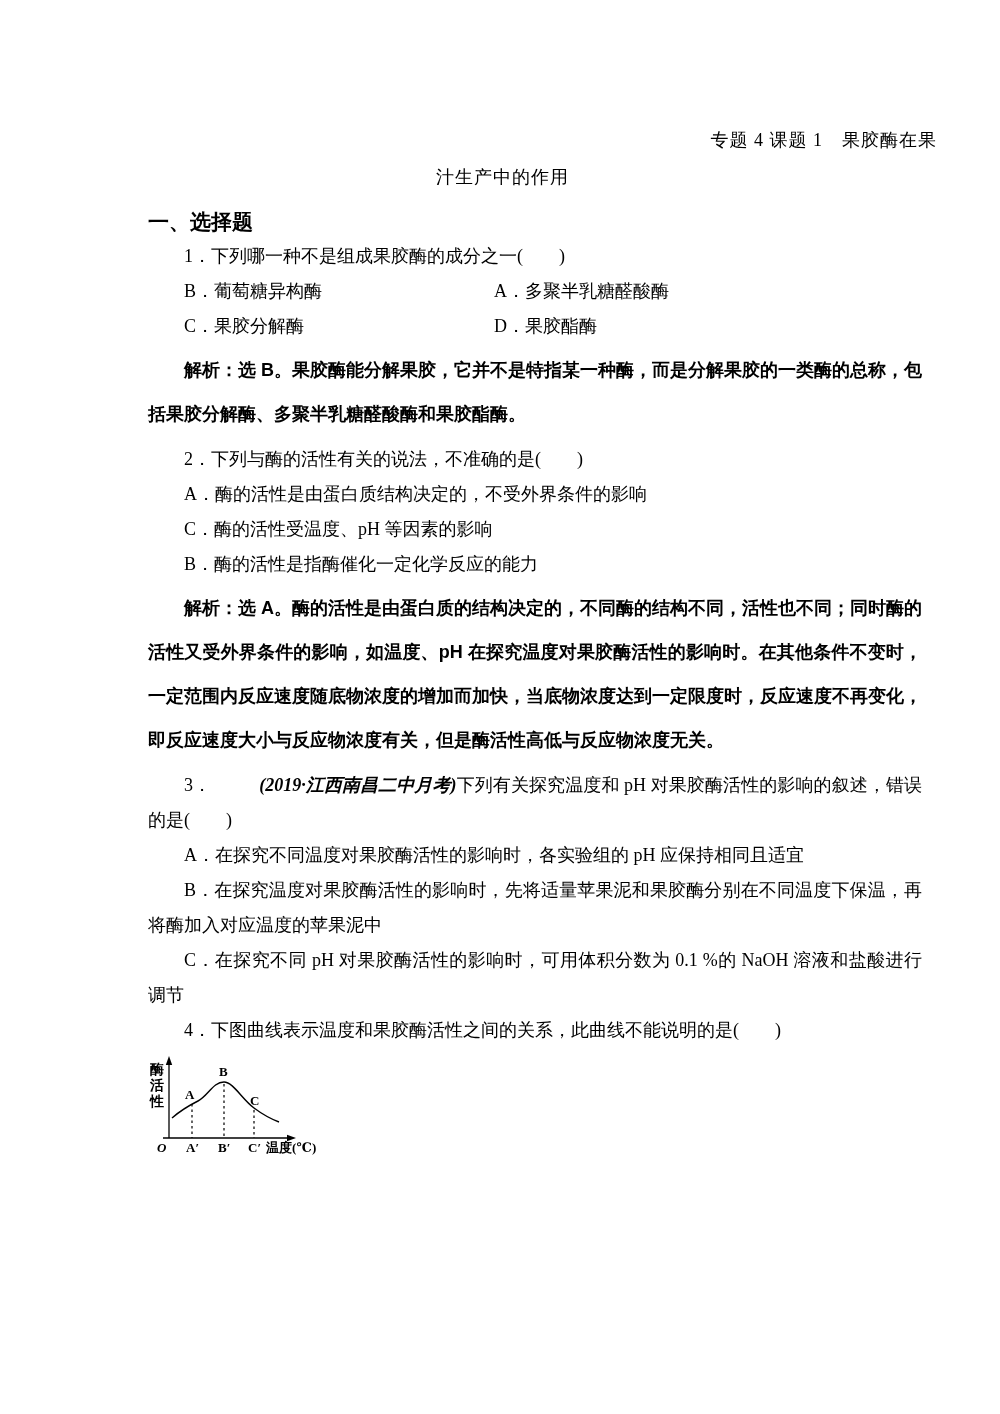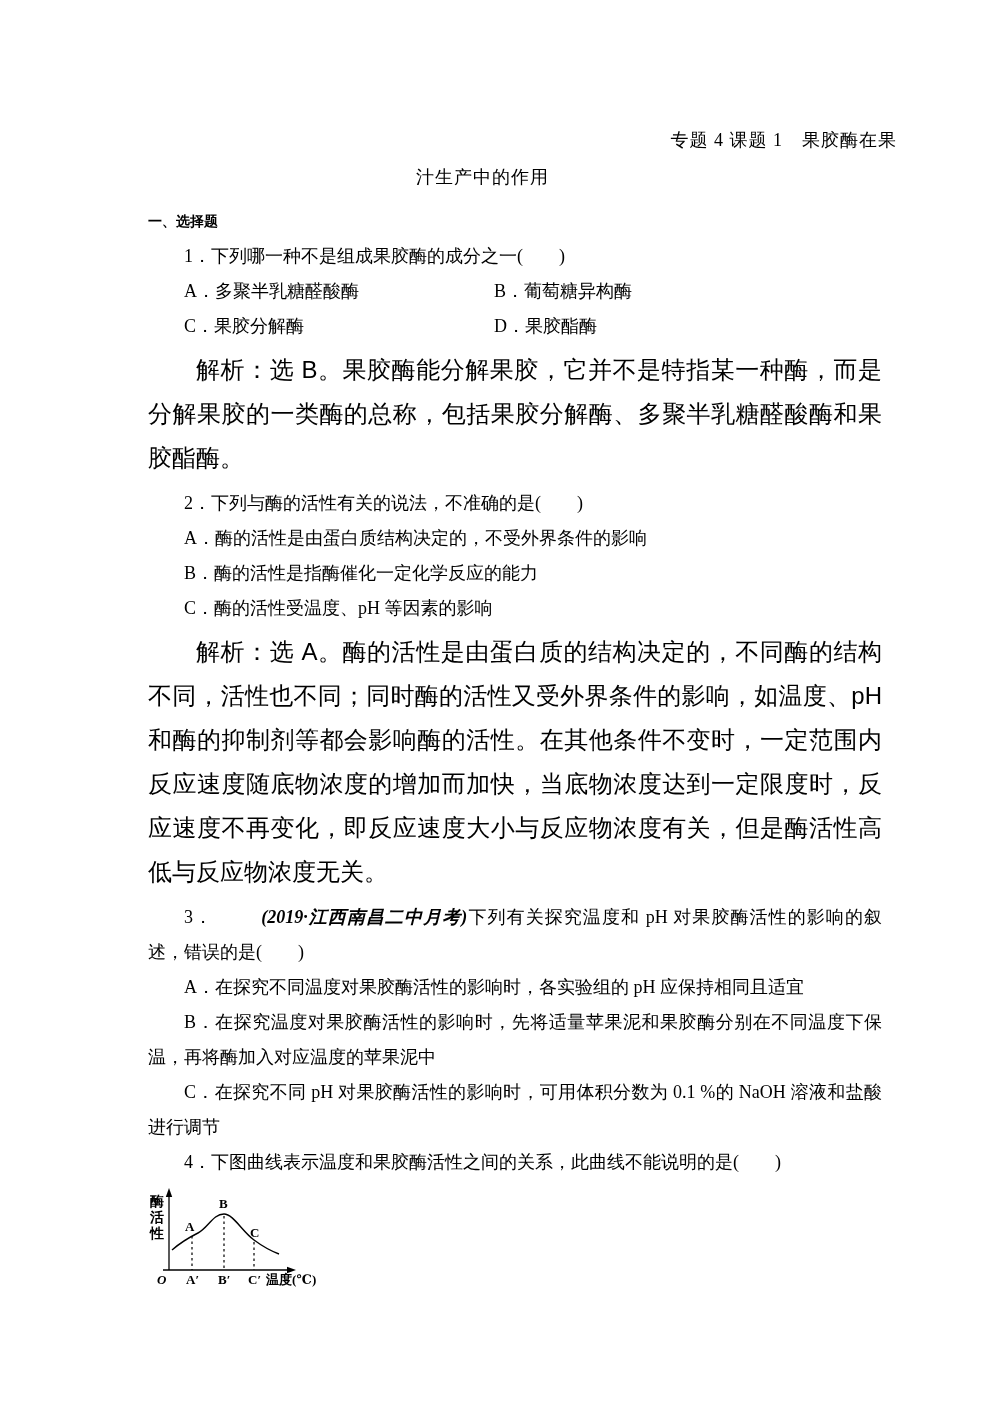--- a/index.html
+++ b/index.html
@@ -1,35 +1,35 @@
 <!DOCTYPE html>
 <html><head>
 <meta charset="utf-8">
 <style>
   html,body { margin:0; padding:0; background:#e8e8e8; }
   .page {
     position:relative; width:1000px; height:1414px; margin:0 auto;
     background:#ffffff; color:#000000; box-sizing:border-box;
-    padding:122px 118px 0 148px;
+    padding:122px 78px 0 148px;
     font-family:"Liberation Serif","DejaVu Serif",serif;
     font-size:18px;
   }
   .title-l1 { text-align:right; margin-right:-15px; line-height:37px; letter-spacing:1px; }
   .title-l2 { text-align:center; margin-right:-15px; padding-right:80px; line-height:37px; letter-spacing:1px; }
   .heading {
     font-family:"Liberation Sans","DejaVu Sans",sans-serif; font-weight:bold;
-    line-height:35px; margin-top:8px; font-size:14px;
+    line-height:35px; margin-top:8px; font-size:21px;
   }
   p { margin:0; }
   .stem, .opt { line-height:35px; text-indent:2em; text-align:justify; }
   .optrow { display:grid; grid-template-columns:310px 1fr; padding-left:36px; line-height:35px; }
   .analysis {
-    font-family:"Liberation Sans","DejaVu Sans",sans-serif; font-weight:400;
+    font-family:"Liberation Sans","DejaVu Sans",sans-serif; font-weight:700;
     line-height:44px; text-indent:2em; text-align:justify; margin:4px 0 6px;
-    font-size:24px;
+    font-size:18px;
   }
   .kai { font-style:italic; font-weight:bold;margin-left:48px; }
   .figure { margin:6px 0 0 -6px; display:block; }
   .figure text { font-family:"Liberation Serif","DejaVu Serif",serif; fill:#000; }
   .fig-cjk { font-size:14px; font-weight:bold; }
   .fig-pt  { font-size:13px; font-weight:bold; }
   .fig-o   { font-size:13px; font-weight:bold; font-style:italic; }
   .fig-xlabel { font-size:13px; font-weight:bold; }
 </style>
 </head>
@@ -37,34 +37,34 @@
 
 <div class="page">
 
   <div class="title-l1">专题 4 课题 1　果胶酶在果</div>
   <div class="title-l2">汁生产中的作用</div>
 
   <div class="heading">一、选择题</div>
 
   <p class="stem">1．下列哪一种不是组成果胶酶的成分之一(　　)</p>
   <div class="optrow">
+    <span>B．葡萄糖异构酶</span>
     <span>A．多聚半乳糖醛酸酶</span>
-    <span>B．葡萄糖异构酶</span>
   </div>
   <div class="optrow">
     <span>C．果胶分解酶</span>
     <span>D．果胶酯酶</span>
   </div>
   <p class="analysis">解析：选 B。果胶酶能分解果胶，它并不是特指某一种酶，而是分解果胶的一类酶的总称，包括果胶分解酶、多聚半乳糖醛酸酶和果胶酯酶。</p>
 
   <p class="stem">2．下列与酶的活性有关的说法，不准确的是(　　)</p>
   <p class="opt">A．酶的活性是由蛋白质结构决定的，不受外界条件的影响</p>
+  <p class="opt">C．酶的活性受温度、pH 等因素的影响</p>
   <p class="opt">B．酶的活性是指酶催化一定化学反应的能力</p>
-  <p class="opt">C．酶的活性受温度、pH 等因素的影响</p>
-  <p class="analysis">解析：选 A。酶的活性是由蛋白质的结构决定的，不同酶的结构不同，活性也不同；同时酶的活性又受外界条件的影响，如温度、pH 和酶的抑制剂等都会影响酶的活性。在其他条件不变时，一定范围内反应速度随底物浓度的增加而加快，当底物浓度达到一定限度时，反应速度不再变化，即反应速度大小与反应物浓度有关，但是酶活性高低与反应物浓度无关。</p>
+  <p class="analysis">解析：选 A。酶的活性是由蛋白质的结构决定的，不同酶的结构不同，活性也不同；同时酶的活性又受外界条件的影响，如温度、pH 在探究温度对果胶酶活性的影响时。在其他条件不变时，一定范围内反应速度随底物浓度的增加而加快，当底物浓度达到一定限度时，反应速度不再变化，即反应速度大小与反应物浓度有关，但是酶活性高低与反应物浓度无关。</p>
 
   <p class="stem"><span>3．</span><span class="kai">(2019·江西南昌二中月考)</span><span>下列有关探究温度和 pH 对果胶酶活性的影响的叙述，错误的是(　　)</span></p>
   <p class="opt">A．在探究不同温度对果胶酶活性的影响时，各实验组的 pH 应保持相同且适宜</p>
   <p class="opt">B．在探究温度对果胶酶活性的影响时，先将适量苹果泥和果胶酶分别在不同温度下保温，再将酶加入对应温度的苹果泥中</p>
   <p class="opt">C．在探究不同 pH 对果胶酶活性的影响时，可用体积分数为 0.1 %的 NaOH 溶液和盐酸进行调节</p>
 
   <p class="stem">4．下图曲线表示温度和果胶酶活性之间的关系，此曲线不能说明的是(　　)</p>
 
   <svg class="figure" width="195" height="120" viewBox="0 0 195 120" xmlns="http://www.w3.org/2000/svg">
 

